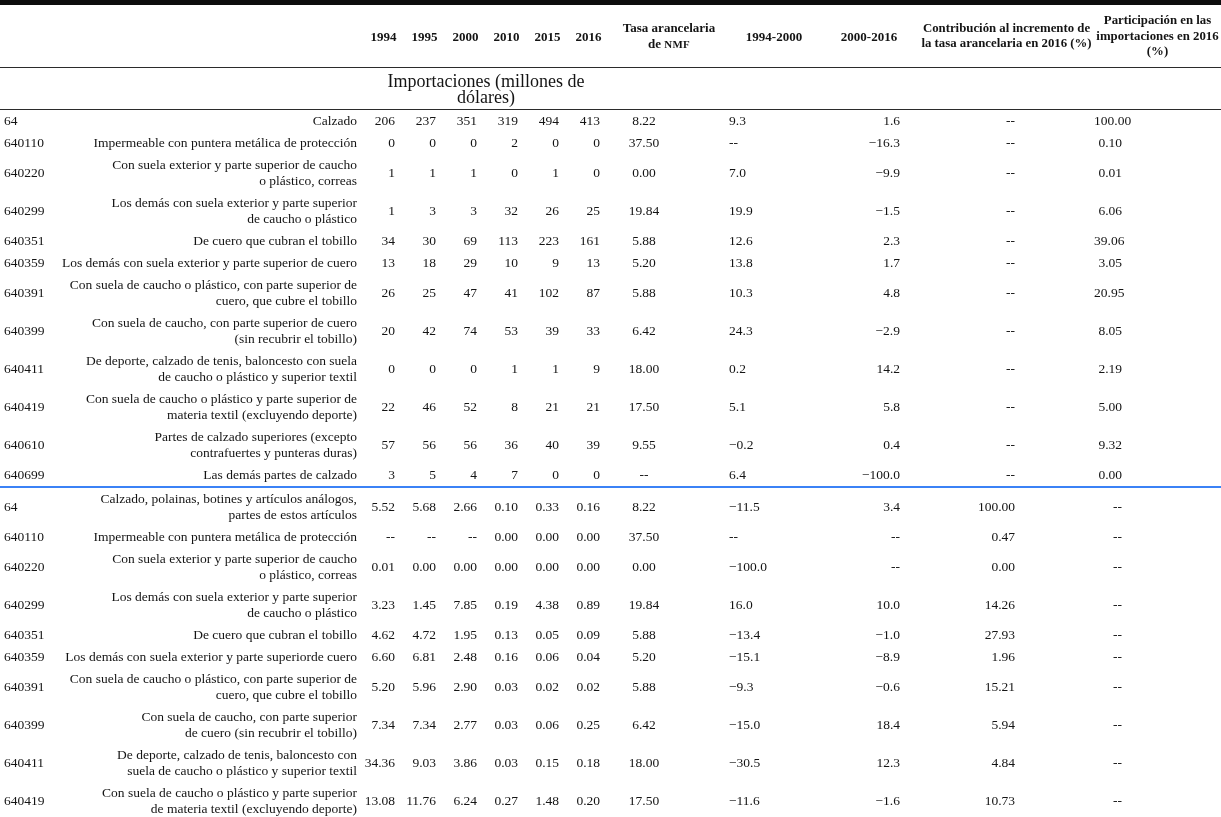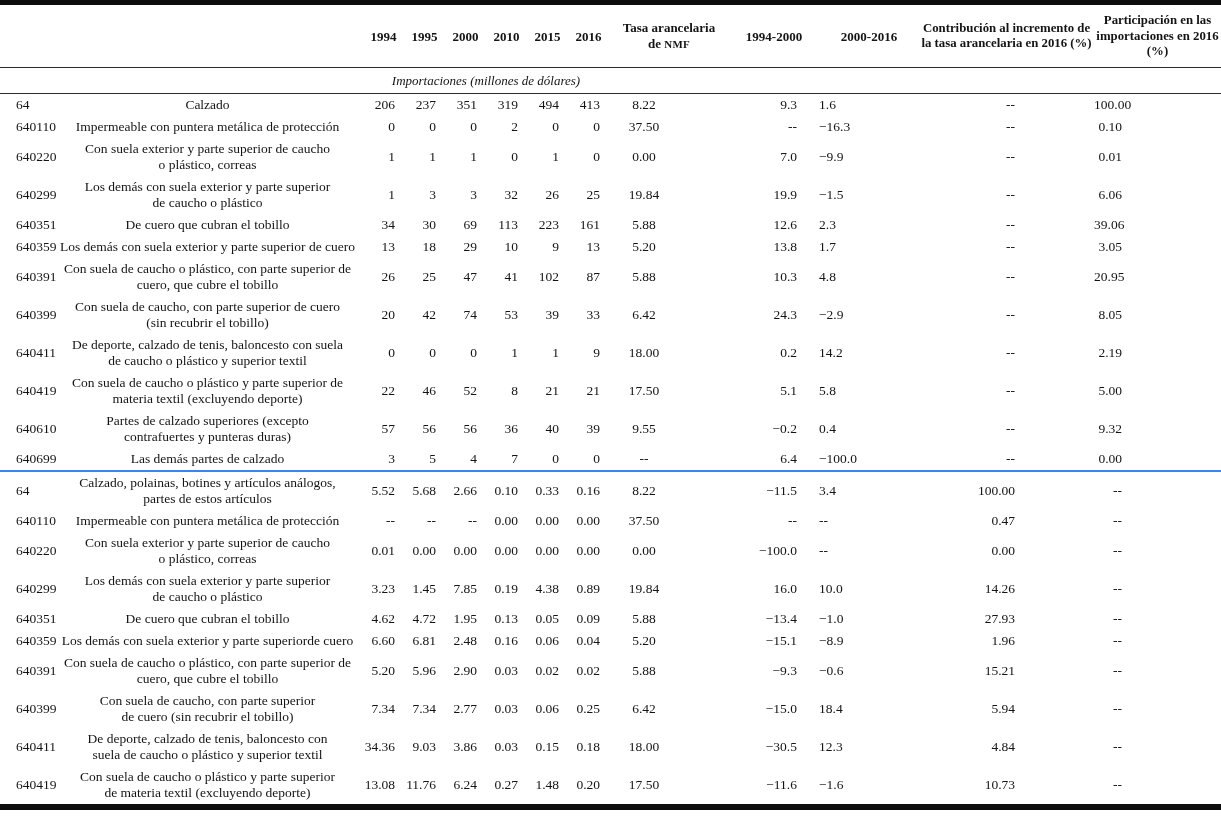--- a/index.html
+++ b/index.html
@@ -12,31 +12,31 @@
     border-top: 5px solid #0d0d0d; border-bottom: 6px solid #0d0d0d;
   }
   thead th {
     font-weight: bold; font-size: 13px; line-height: 15.5px;
     vertical-align: middle; text-align: center;
     border-bottom: 1px solid #2b2b2b; padding: 8px 2px 7px 2px;
   }
   th.h-contrib, th.h-partic { font-size: 12.8px; }
   .sc { font-size: 0.84em; letter-spacing: 0.03em; font-family: Liberation Serif, serif; }
   td { font-size: 13.5px; line-height: 16px; padding: 3px 0; vertical-align: middle; }
-  td.code  { text-align: left; padding-left: 16px; }
-  td.desc  { text-align: center; white-space: pre-line; padding-right: 6px; }
+  td.code  { text-align: left; padding-left: 4px; }
+  td.desc  { text-align: right; white-space: pre-line; padding-right: 6px; }
   td.yr    { text-align: right; padding-right: 9px; }
   td.tasa  { text-align: center; padding-right: 50px; }
-  td.p1    { text-align: right; padding-right: 22px; margin-top: 16px; }
-  td.p2    { text-align: left; padding-right: 19px; }
+  td.p1    { text-align: left; padding-right: 22px; margin-top: 16px; }
+  td.p2    { text-align: right; padding-right: 19px; }
   td.contrib { text-align: right; padding-right: 79px; }
   td.partic  { text-align: right; padding-right: 99px; }
   tr.section-row td {
     border-bottom: 1px solid #2b2b2b; padding: 5px 0 4px 0;
-    font-size: 13px; text-align: center; font-style: italic;
+    font-size: 18px; text-align: center;
   }
   tr.sec-end td { border-bottom: 2px solid #3b82f6; }
 </style>
 </head>
 <body>
 
 <table>
   <colgroup>
     <col style="width:58px">
       <col style="width:305px">

